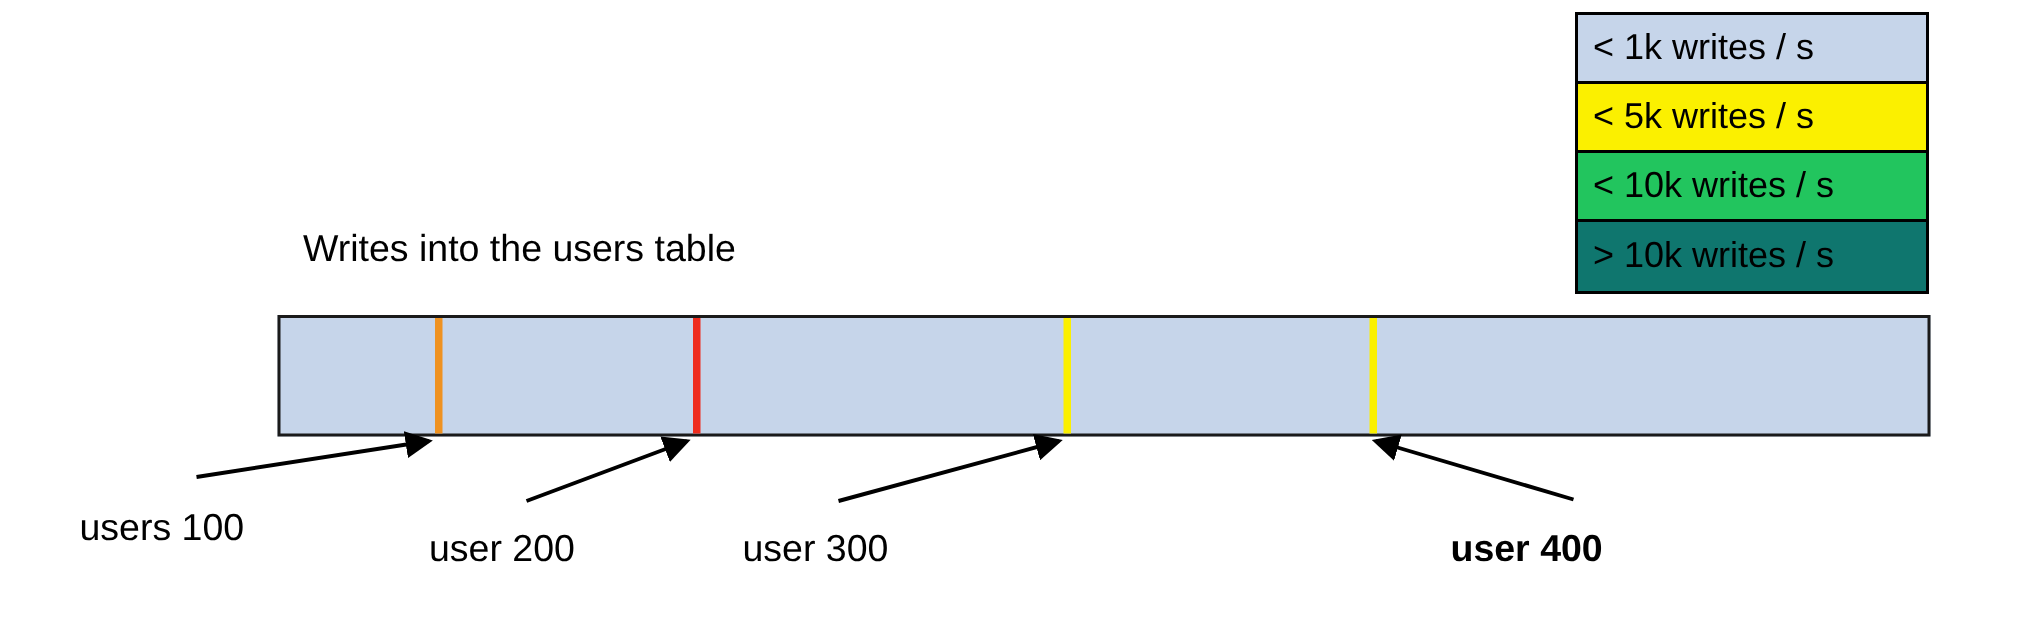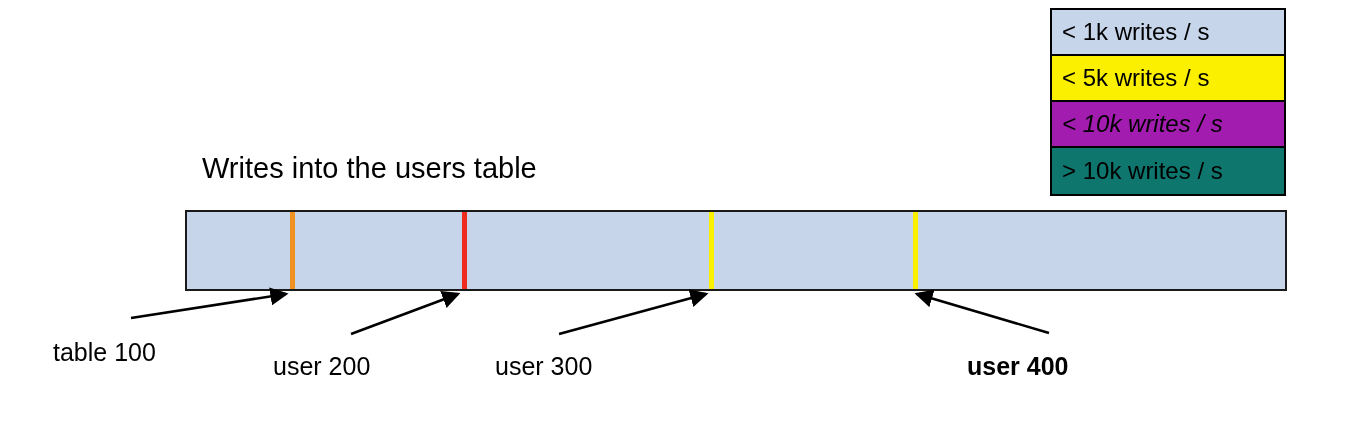--- a/index.html
+++ b/index.html
@@ -39,21 +39,21 @@
   }
   .legend-row:last-child {
     border-bottom: none;
   }
 
   
   #chart-title {
     position: absolute;
     left: 202px;
     top: 152px;
-    font-size: 29px;
+    font-size: 25px;
     white-space: nowrap;
   }
 
   
   #table-bar {
     position: absolute;
     left: 185px;
     top: 210px;
     width: 1102px;
     height: 81px;
@@ -88,21 +88,21 @@
 </head>
 <body>
 
 <div id="legend">
   <div class="legend-row" style="background:#c6d5ea;">
     <span>&lt; 1k writes / s</span>
   </div>
   <div class="legend-row" style="background:#fbf000;text-align:right;">
     <span>&lt; 5k writes / s</span>
   </div>
-  <div class="legend-row" style="background:#a21caf;font-style:italic;">
+  <div class="legend-row" style="background:#22c55e;">
     <span>&lt; 10k writes / s</span>
   </div>
   <div class="legend-row" style="background:#0f766e;">
     <span>&gt; 10k writes / s</span>
   </div>
 </div>
 
 <div id="chart-title">Writes into the users table</div>
 
 <div id="table-bar">
@@ -117,16 +117,16 @@
     <marker id="arrowhead" markerWidth="7" markerHeight="7" refX="6" refY="3.5" orient="auto" markerUnits="strokeWidth">
       <polygon points="0 0, 7 3.5, 0 7" fill="#000000"></polygon>
     </marker>
   </defs>
   <line x1="131" y1="318" x2="286" y2="294" stroke="#000000" stroke-width="2.6" marker-end="url(#arrowhead)"></line>
   <line x1="351" y1="334" x2="458" y2="294" stroke="#000000" stroke-width="2.6" marker-end="url(#arrowhead)"></line>
   <line x1="559" y1="334" x2="706" y2="294" stroke="#000000" stroke-width="2.6" marker-end="url(#arrowhead)"></line>
   <line x1="1049" y1="333" x2="917" y2="294" stroke="#000000" stroke-width="2.6" marker-end="url(#arrowhead)"></line>
 </svg>
 
-<div class="user-label" style="left:53px; top:338px;">table 100</div>
-<div class="user-label" style="left:273px; top:352px;text-align:right;">user 200</div>
+<div class="user-label" style="left:53px; top:338px;">users 100</div>
+<div class="user-label" style="left:286px; top:352px;text-align:right;">user 200</div>
 <div class="user-label" style="left:495px; top:352px;text-align:right;">user 300</div>
 <div class="user-label" style="left:967px; top:352px;font-weight:bold;">user 400</div>
 
 </body></html>

